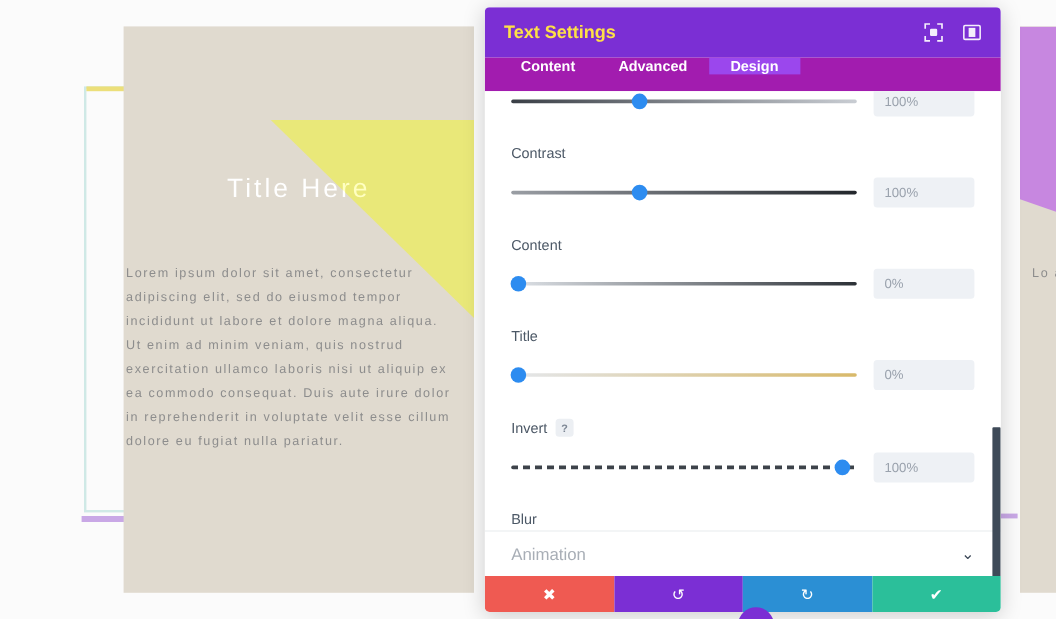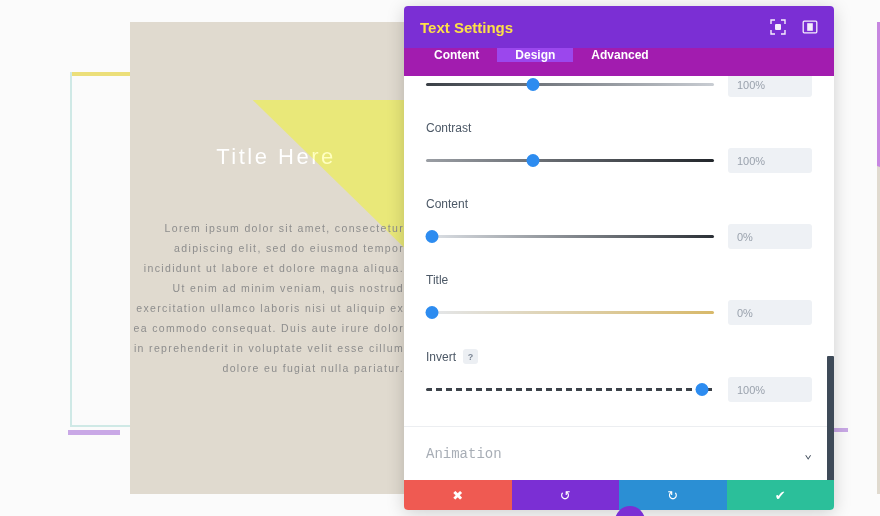--- a/index.html
+++ b/index.html
@@ -30,21 +30,20 @@
   }
   .deco-line-right {
     position: absolute; left: 826px; top: 428px;
     width: 22px; height: 4px; background: #c9a8e6;
   }
 
   .card {
     position: absolute; top: 22px;
     background: #e0dacf;
     overflow: hidden;
-    margin-left: 27px;
   }
   .card-left { left: 103px; width: 292px; height: 472px; }
   .card-right { left: 850px; width: 160px; height: 472px; }
 
   .tri-yellow {
     position: absolute; left: 0; top: 78px;
     width: 292px; height: 165px;
     background: #e9e879;
     clip-path: polygon(42% 0%, 100% 0%, 100% 100%, 100% 100%);
   }
@@ -60,21 +59,21 @@
     text-align: center;
     font-size: 22px; letter-spacing: 2.5px;
     color: #3c4858;
     mix-blend-mode: color-dodge;
     font-weight: 400;
   }
   .card-title .t2 { color: #46525f; }
 
   .card-body {
     position: absolute; left: 2px; right: 18px; top: 196px;
-    text-align: right;
+    text-align: left;
     font-size: 10.5px; line-height: 20px;
     letter-spacing: 1.35px;
     color: #8d8d8d;
   }
   .card-right .card-body {
     left: 10px; right: 0; top: 196px; text-align: left;
   }
 
   
   .modal {
@@ -161,25 +160,24 @@
     position: absolute; right: 18px; top: 398px;
     width: 22px; height: 22px; border-radius: 50%;
     background: #d20000; color: #fff;
     font-size: 12px; font-weight: bold;
     display: flex; align-items: center; justify-content: center;
     box-shadow: 0 1px 3px rgba(0,0,0,.3);
   }
 
   .accordion {
     position: absolute; left: 0; right: 0; bottom: 0;
-    height: 54px; border-top: 1px solid #eceef1;
+    height: 38px; border-top: 1px solid #eceef1;
     display: flex; align-items: center;
     padding: 0 22px;
     background: #fff;
-    font-family: Liberation Mono, monospace;
   }
   .accordion-label { flex: 1; font-size: 14px; color: #a8aeb6; }
   .chevron { color: #3b4756; font-size: 13px; }
 
   .scrollbar {
     position: absolute; right: 0px; top: 280px;
     width: 7px; height: 196px; background: #3e4a58;
     border-radius: 1px;
   }
 
@@ -240,22 +238,22 @@
           <svg viewBox="0 0 16 16" width="16" height="16" fill="none" stroke="#fff" stroke-width="1.3">
             <rect x="1.2" y="2.2" width="13.6" height="11.6" rx="1"></rect>
             <rect x="5.2" y="4.2" width="5.6" height="7.6" fill="#fff" stroke="none"></rect>
           </svg>
         </span>
       </div>
     </div>
 
     <div class="modal-tabs">
       <div class="tab">Content</div>
+      <div class="tab">Advanced</div>
       <div class="tab active">Design</div>
-      <div class="tab">Advanced</div>
     </div>
 
     <div class="modal-body">
 
       <div class="field" style="margin-top:-6px;">
         <div class="slider-row">
           <div class="track-wrap">
             <div class="track bright"></div>
             <div class="knob" style="left:37%;"></div>
           </div>

